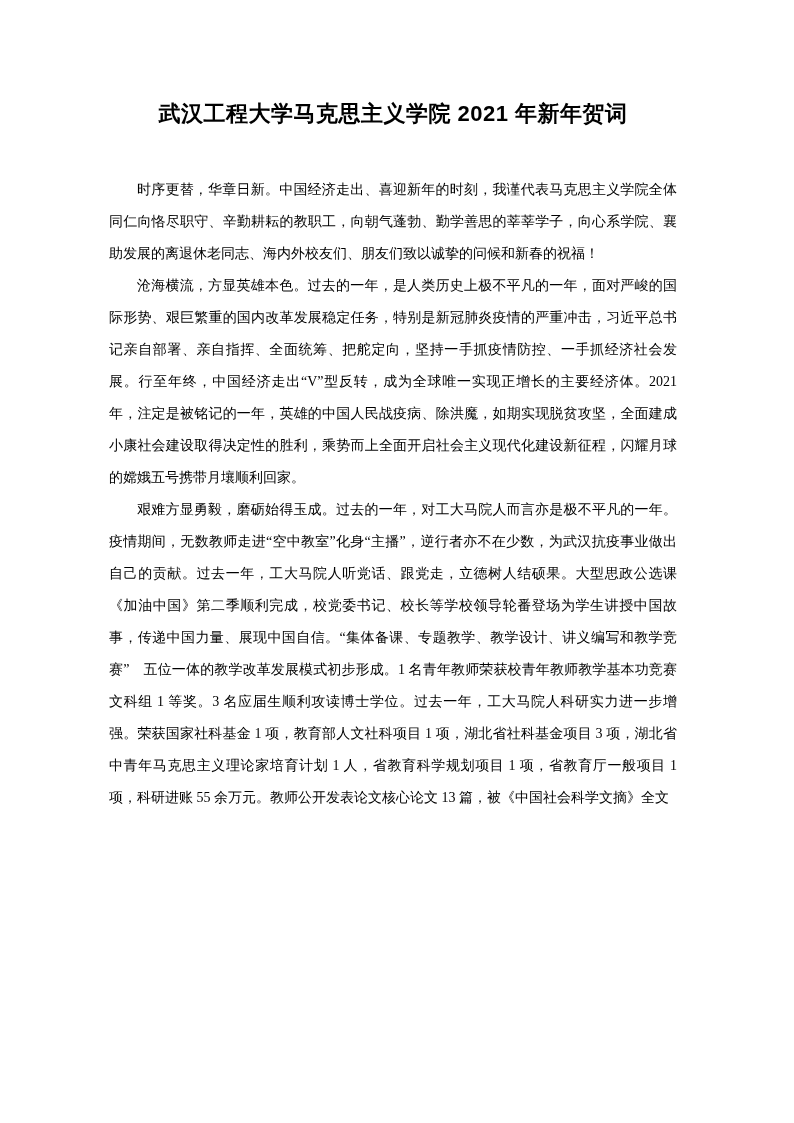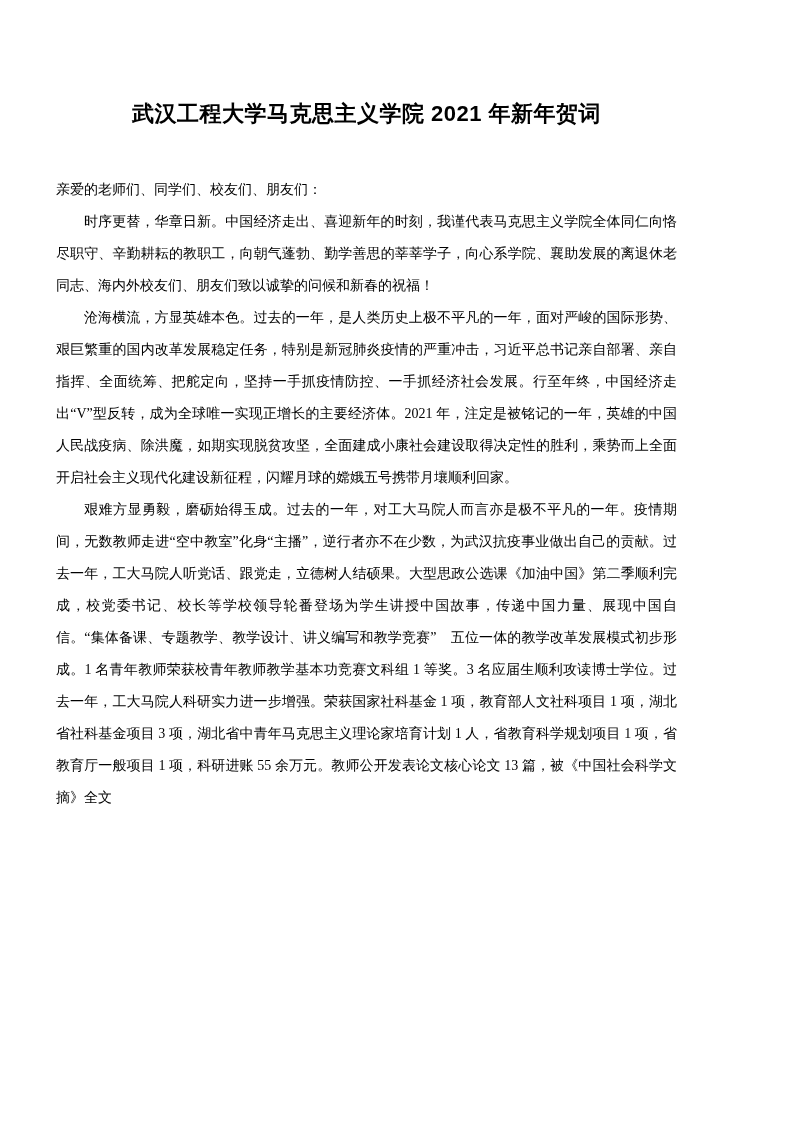--- a/index.html
+++ b/index.html
@@ -7,21 +7,21 @@
     padding: 0;
     background: #ffffff;
   }
   .page {
     position: relative;
     width: 794px;
     height: 1123px;
     margin: 0 auto;
     background: #ffffff;
     box-sizing: border-box;
-    padding: 92px 117px 0 56px;
+    padding: 92px 117px 0 109px;
     overflow: hidden;
     color: #000000;
   }
   .doc-title {
     font-family: "Liberation Sans", "DejaVu Sans", sans-serif;
     font-size: 22px;
     font-weight: bold;
     line-height: 44px;
     text-align: center;
     margin: 0 0 38px 0;
@@ -47,21 +47,20 @@
     text-indent: 2em;
   }
 </style>
 </head>
 <body>
 
 <div class="page">
   <h1 class="doc-title">武汉工程大学马克思主义学院 2021 年新年贺词</h1>
 
   <div class="doc-body">
-    <p class="salutation">亲爱的老师们、同学们、校友们、朋友们：</p>
 
     <p class="body-para">时序更替，华章日新。中国经济走出、喜迎新年的时刻，我谨代表马克思主义学院全体同仁向恪尽职守、辛勤耕耘的教职工，向朝气蓬勃、勤学善思的莘莘学子，向心系学院、襄助发展的离退休老同志、海内外校友们、朋友们致以诚挚的问候和新春的祝福！</p>
 
     <p class="body-para">沧海横流，方显英雄本色。过去的一年，是人类历史上极不平凡的一年，面对严峻的国际形势、艰巨繁重的国内改革发展稳定任务，特别是新冠肺炎疫情的严重冲击，习近平总书记亲自部署、亲自指挥、全面统筹、把舵定向，坚持一手抓疫情防控、一手抓经济社会发展。行至年终，中国经济走出“V”型反转，成为全球唯一实现正增长的主要经济体。2021 年，注定是被铭记的一年，英雄的中国人民战疫病、除洪魔，如期实现脱贫攻坚，全面建成小康社会建设取得决定性的胜利，乘势而上全面开启社会主义现代化建设新征程，闪耀月球的嫦娥五号携带月壤顺利回家。</p>
 
 
     <p class="body-para">艰难方显勇毅，磨砺始得玉成。过去的一年，对工大马院人而言亦是极不平凡的一年。疫情期间，无数教师走进“空中教室”化身“主播”，逆行者亦不在少数，为武汉抗疫事业做出自己的贡献。过去一年，工大马院人听党话、跟党走，立德树人结硕果。大型思政公选课《加油中国》第二季顺利完成，校党委书记、校长等学校领导轮番登场为学生讲授中国故事，传递中国力量、展现中国自信。“集体备课、专题教学、教学设计、讲义编写和教学竞赛”　五位一体的教学改革发展模式初步形成。1 名青年教师荣获校青年教师教学基本功竞赛文科组 1 等奖。3 名应届生顺利攻读博士学位。过去一年，工大马院人科研实力进一步增强。荣获国家社科基金 1 项，教育部人文社科项目 1 项，湖北省社科基金项目 3 项，湖北省中青年马克思主义理论家培育计划 1 人，省教育科学规划项目 1 项，省教育厅一般项目 1 项，科研进账 55 余万元。教师公开发表论文核心论文 13 篇，被《中国社会科学文摘》全文</p>
   </div>
 </div>
 

